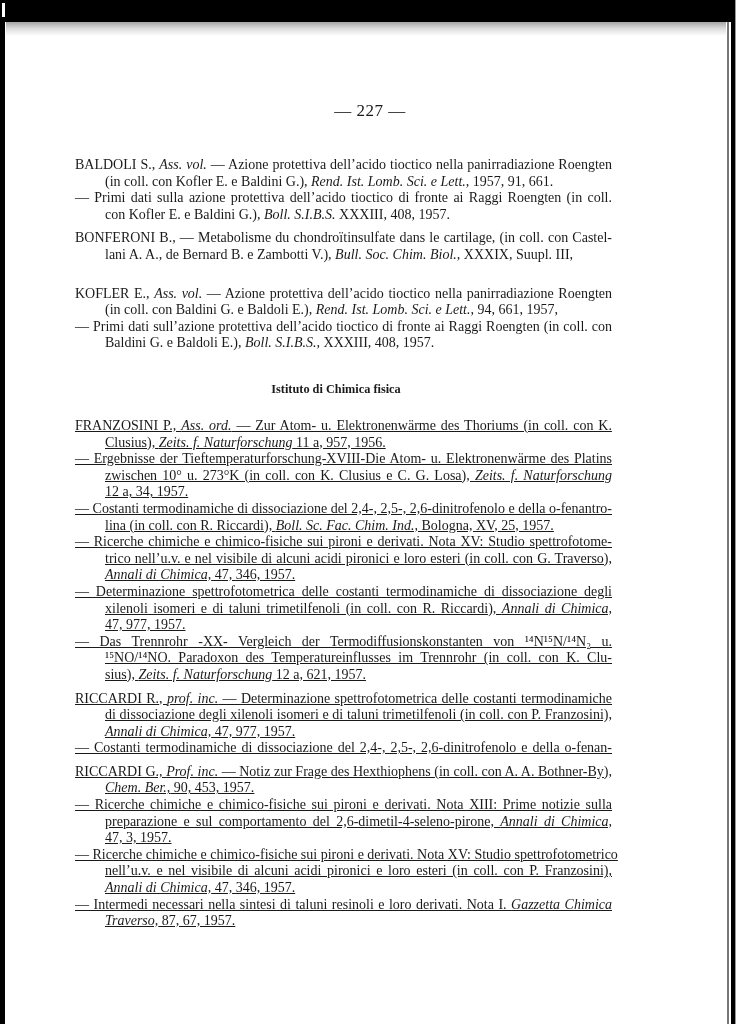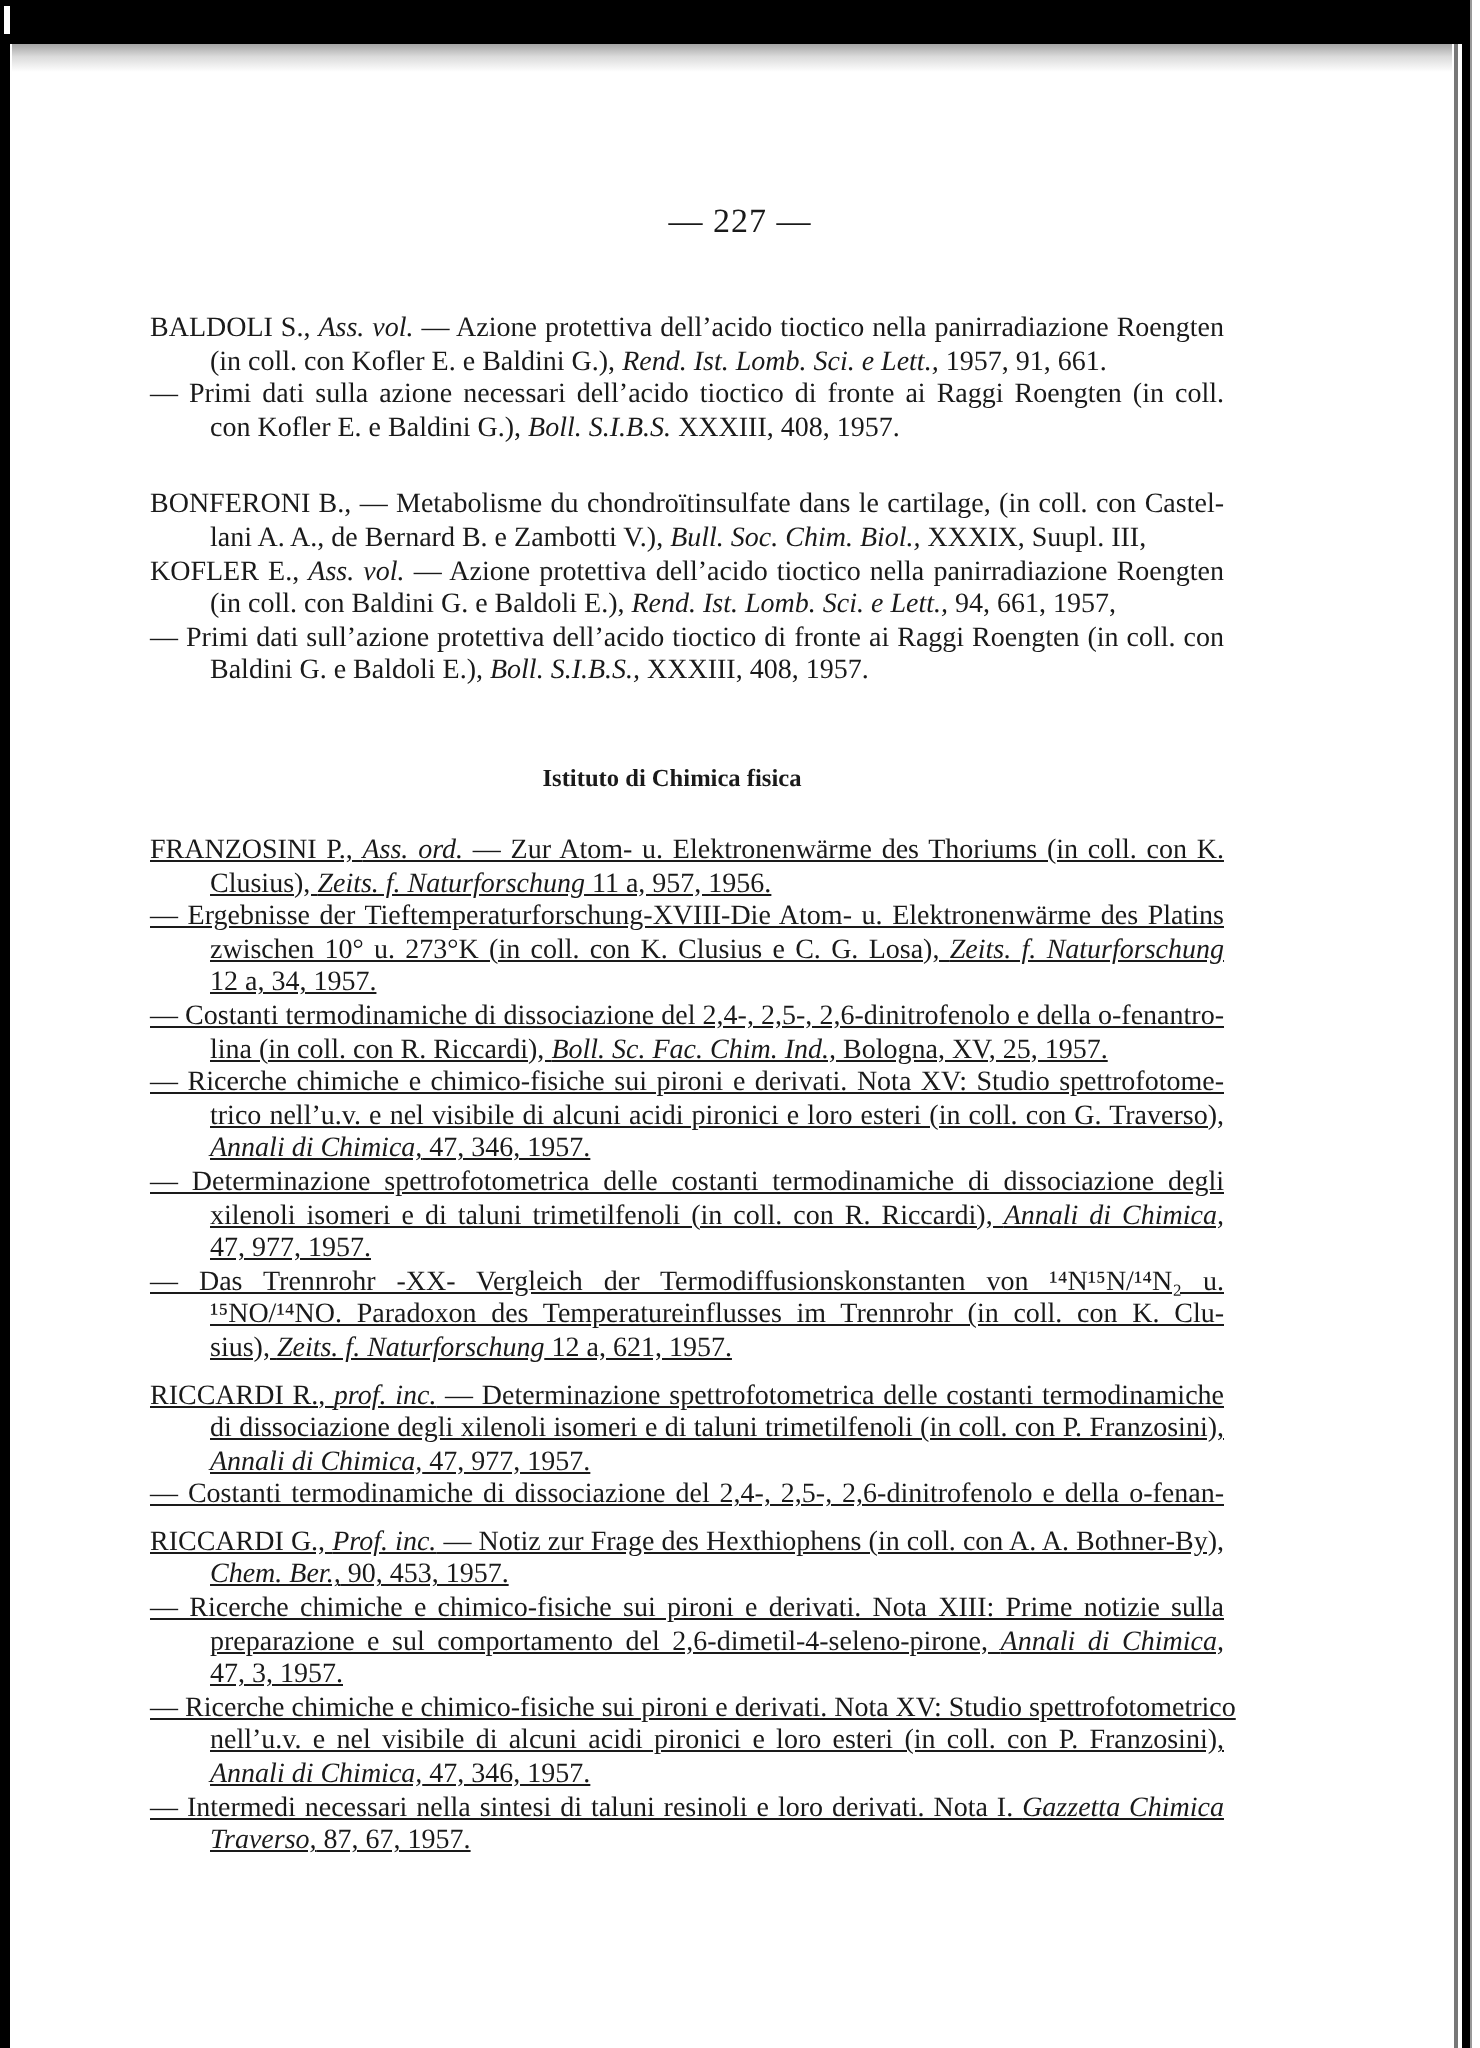--- a/index.html
+++ b/index.html
@@ -42,28 +42,28 @@
 <div class="right-outer"></div>
 
 <div class="page-number">— 227 —</div>
 
 <div class="block" id="block-top" style="top:157px;">
     <div class="entry">
       <span class="line"><span>BALDOLI S., </span><i>Ass. vol.</i><span> — Azione protettiva dell’acido tioctico nella panirradiazione Roengten</span></span>
       <span class="line indent last"><span>(in coll. con Kofler E. e Baldini G.), </span><i>Rend. Ist. Lomb. Sci. e Lett.,</i><span> 1957, 91, 661.</span></span>
     </div>
     <div class="entry">
-      <span class="line"><span>— Primi dati sulla azione necessari dell’acido tioctico di fronte ai Raggi Roengten (in coll.</span></span>
+      <span class="line"><span>— Primi dati sulla azione protettiva dell’acido tioctico di fronte ai Raggi Roengten (in coll.</span></span>
       <span class="line indent last"><span>con Kofler E. e Baldini G.), </span><i>Boll. S.I.B.S.</i><span> XXXIII, 408, 1957.</span></span>
     </div>
-    <div class="entry" style="margin-top: 22px;">
+    <div class="entry" style="margin-top: 7px;">
       <span class="line"><span>BONFERONI B., — Metabolisme du chondroïtinsulfate dans le cartilage, (in coll. con Castel-</span></span>
       <span class="line indent last"><span>lani A. A., de Bernard B. e Zambotti V.), </span><i>Bull. Soc. Chim. Biol.,</i><span> XXXIX, Suupl. III,</span></span>
     </div>
-    <div class="entry" style="margin-top: 0;">
+    <div class="entry" style="margin-top: 22px;">
       <span class="line"><span>KOFLER E., </span><i>Ass. vol.</i><span> — Azione protettiva dell’acido tioctico nella panirradiazione Roengten</span></span>
       <span class="line indent last"><span>(in coll. con Baldini G. e Baldoli E.), </span><i>Rend. Ist. Lomb. Sci. e Lett.,</i><span> 94, 661, 1957,</span></span>
     </div>
     <div class="entry">
       <span class="line"><span>— Primi dati sull’azione protettiva dell’acido tioctico di fronte ai Raggi Roengten (in coll. con</span></span>
       <span class="line indent last"><span>Baldini G. e Baldoli E.), </span><i>Boll. S.I.B.S.,</i><span> XXXIII, 408, 1957.</span></span>
     </div>
   </div>
 
 <div class="heading">Istituto di Chimica fisica</div>

